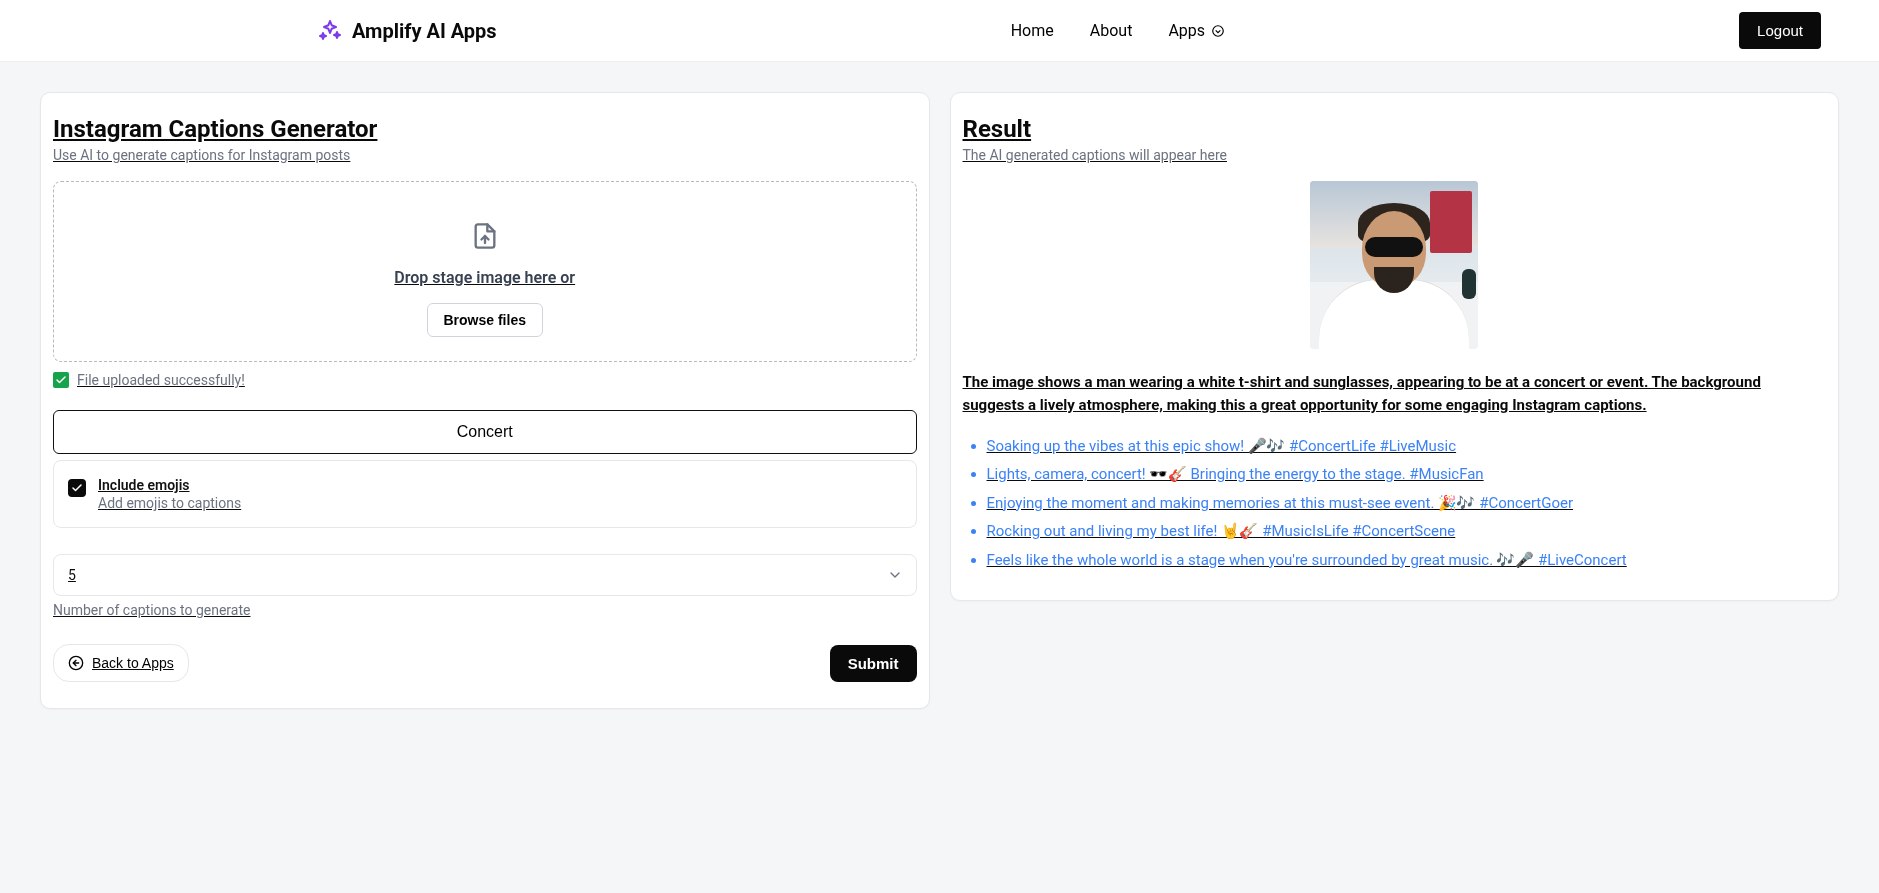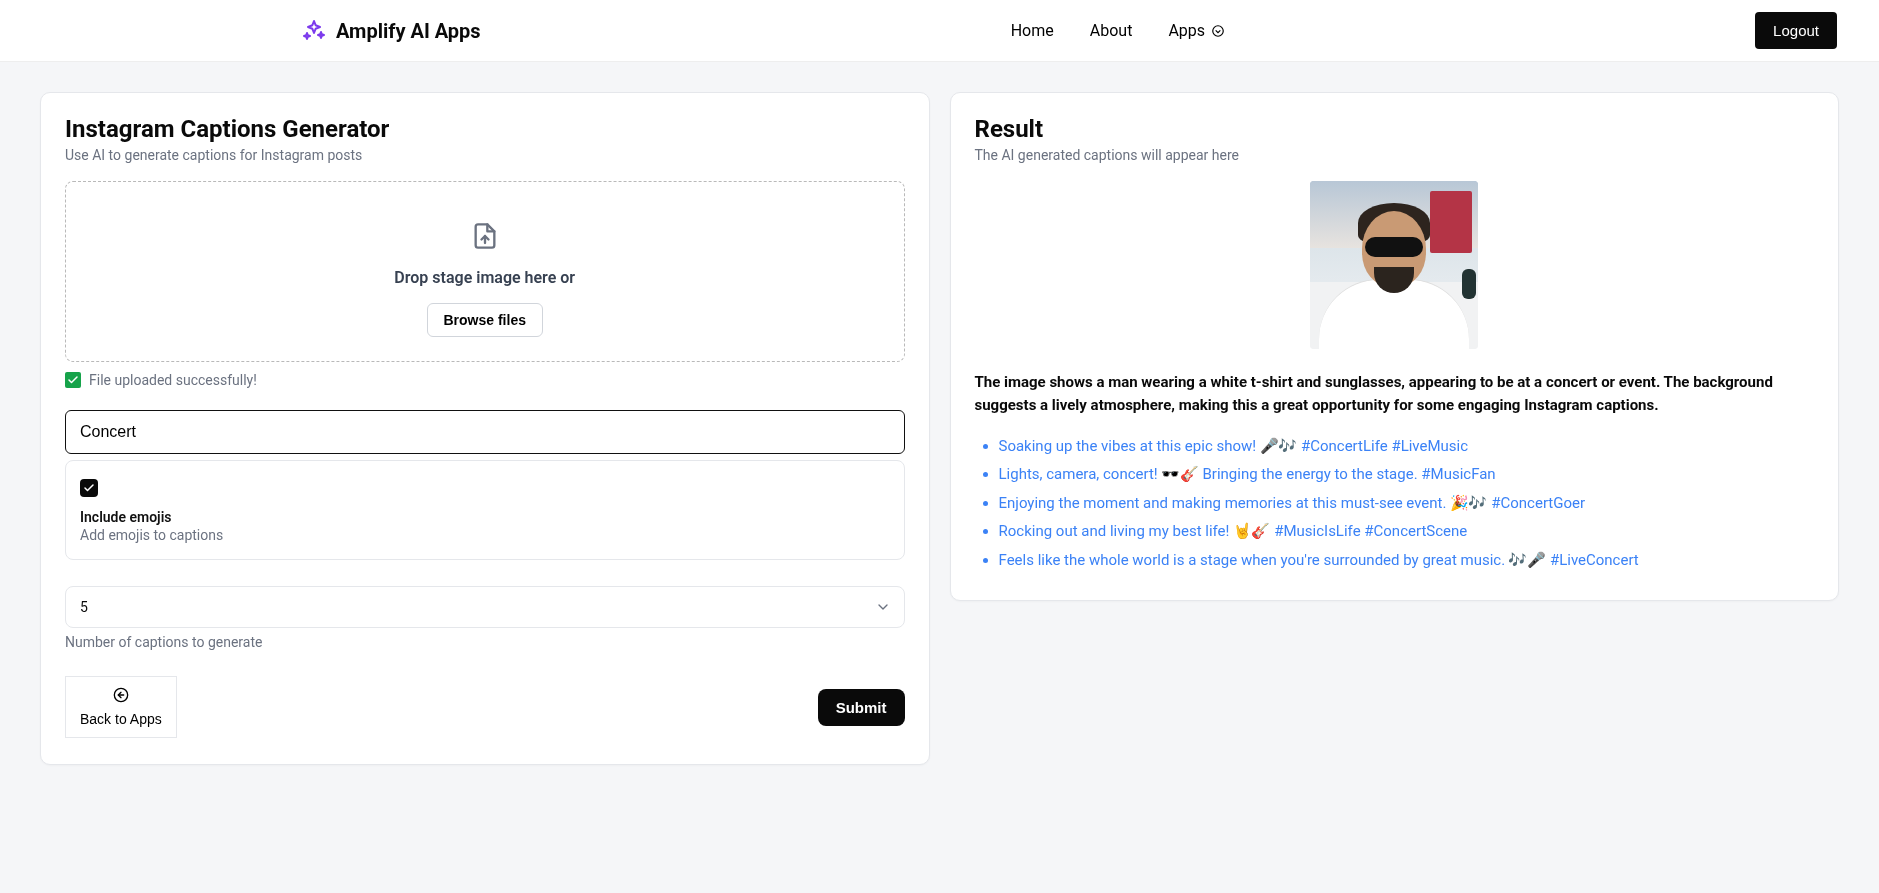--- a/index.html
+++ b/index.html
@@ -1,46 +1,46 @@
 <!DOCTYPE html>
 <html><head>
 <meta charset="utf-8">
 <style>
   * { box-sizing: border-box; margin: 0; padding: 0; }
   body { font-family: -apple-system, BlinkMacSystemFont, "Segoe UI", Roboto, Helvetica, Arial, sans-serif; background: #fff; color: #0a0a0a; }
-  .header { display: flex; align-items: center; justify-content: space-between; padding: 12px 32px; background: #fff; border-bottom: 1px solid #eee; }
+  .header { display: flex; align-items: center; justify-content: space-between; padding: 12px 48px; background: #fff; border-bottom: 1px solid #eee; }
   .header-left { display: flex; align-items: center; gap: 10px; margin-left: 270px; }
   .logo-icon { width: 24px; height: 24px; color: #7c3aed; }
   .brand { font-size: 20px; font-weight: 700; color: #0a0a0a; }
   .header-nav { display: flex; align-items: center; gap: 36px; }
   .nav-link { font-size: 16px; color: #000000; text-decoration: none; cursor: pointer; display: flex; align-items: center; gap: 6px; }
   .chevron { width: 14px; height: 14px; }
   .logout-btn { background: #0a0a0a; color: #fff; border: none; border-radius: 4px; padding: 10px 18px; font-size: 15px; font-weight: 500; cursor: pointer; margin-right: 10px;}
   .page { background: #f5f6f8; min-height: calc(100vh - 60px); padding: 30px 40px; }
   .cards { display: flex; gap: 20px; align-items: flex-start; }
-  .card { background: #fff; border: 1px solid #e5e7eb; border-radius: 10px; padding: 22px 24px 26px; flex: 1; box-shadow: 0 1px 2px rgba(0,0,0,0.03); }
+  .card { background: #fff; border: 1px solid #e5e7eb; border-radius: 10px; padding: 22px 12px 26px; flex: 1; box-shadow: 0 1px 2px rgba(0,0,0,0.03); text-decoration: underline; }
   .card-title { font-size: 24px; font-weight: 700; margin-bottom: 4px; }
   .card-sub { font-size: 14px; color: #6b7280; margin-bottom: 18px; }
   .dropzone { border: 1.5px dashed #b9b9b9; border-radius: 8px; padding: 40px 20px 24px; text-align: center; margin-bottom: 10px; }
   .dz-icon { width: 28px; height: 28px; color: #6b7280; margin-bottom: 14px; }
   .dz-text { font-size: 16px; font-weight: 600; color: #374151; margin-bottom: 16px; }
   .browse-btn { display: inline-block; border: 1px solid #d1d5db; background: #fff; border-radius: 6px; padding: 8px 16px; font-size: 14px; font-weight: 600; cursor: pointer; }
   .upload-status { display: flex; align-items: flex-start; gap: 8px; margin-top: 8px; margin-bottom: 22px; font-size: 14px; color: #6b7280; }
   .check-badge { width: 16px; height: 16px; background: #16a34a; border-radius: 2px; display: inline-flex; align-items: center; justify-content: center; color: #fff; }
-  .text-input { width: 100%; border: 1px solid #111; border-radius: 6px; padding: 12px 14px; font-size: 16px; outline: none; margin-bottom: 6px; }
+  .text-input { width: 100%; border: 1px solid #111; border-radius: 6px; padding: 12px 14px; font-size: 16px; outline: none; margin-bottom: 6px; text-align: center; }
   .help-text { font-size: 14px; color: #6b7280; margin-bottom: 26px; }
-  .emoji-block { border: 1px solid #e5e7eb; border-radius: 8px; padding: 16px 14px; display: flex; align-items: flex-start; gap: 12px; margin-bottom: 26px; flex-direction: column; }
+  .emoji-block { border: 1px solid #e5e7eb; border-radius: 8px; padding: 16px 14px; display: flex; align-items: flex-start; gap: 12px; margin-bottom: 26px; }
   .checkbox { width: 18px; height: 18px; border-radius: 4px; background: #0a0a0a; display: inline-flex; align-items: center; justify-content: center; color: #fff; margin-top: 2px; cursor: pointer;}
   .emoji-label { font-size: 14px; font-weight: 600; color: #111; display: block; }
   .emoji-sub { font-size: 14px; color: #6b7280; display: block; margin-top: 2px; }
   .select-wrap { position: relative; margin-bottom: 6px; }
   .select { width: 100%; border: 1px solid #e5e7eb; border-radius: 8px; padding: 12px 14px; font-size: 14px; background: #fff; cursor: pointer; }
   .select-caret { position: absolute; right: 14px; top: 50%; transform: translateY(-50%); color: #6b7280; width: 16px; height: 16px; pointer-events: none; }
   .actions { display: flex; justify-content: space-between; align-items: center; margin-top: 26px; }
-  .back-btn { display: inline-flex; align-items: center; gap: 8px; border: 1px solid #e5e7eb; background: #fff; border-radius: 0; padding: 10px 14px; font-size: 14px; font-weight: 500; cursor: pointer; flex-direction: column; }
+  .back-btn { display: inline-flex; align-items: center; gap: 8px; border: 1px solid #e5e7eb; background: #fff; border-radius: 16px; padding: 10px 14px; font-size: 14px; font-weight: 500; cursor: pointer; }
   .submit-btn { background: #0a0a0a; color: #fff; border: none; border-radius: 8px; padding: 10px 18px; font-size: 15px; font-weight: 600; cursor: pointer; text-align: right; }
   .result-image-wrap { text-align: center; margin-top: 4px; }
   .result-image { width: 168px; height: 168px; border-radius: 4px; background: linear-gradient(180deg,#a9bcd0 0%, #dde5ea 40%, #f3f4f6 100%); display: inline-block; position: relative; overflow: hidden; }
   .rimg-sky { position:absolute; inset:0 0 60% 0; background: linear-gradient(#b8c7d6,#e7e3df);}
   .rimg-ground { position:absolute; inset:60% 0 0 0; background:#f1f2f3;}
   .rimg-booth { position:absolute; top:10px; right:6px; width:42px; height:62px; background:#b43446; border-radius:2px;}
   .rimg-head { position:absolute; top:30px; left:50%; transform:translateX(-50%); width:64px; height:76px; background:#c99a74; border-radius:50% 50% 45% 45%;}
   .rimg-hair { position:absolute; top:22px; left:50%; transform:translateX(-50%); width:72px; height:40px; background:#2d241e; border-radius:50% 50% 20% 20%;}
   .rimg-glasses { position:absolute; top:56px; left:50%; transform:translateX(-50%); width:58px; height:20px; background:#111; border-radius:10px;}
   .rimg-beard { position:absolute; top:86px; left:50%; transform:translateX(-50%); width:40px; height:26px; background:#2b241e; border-radius:0 0 30px 30px;}

